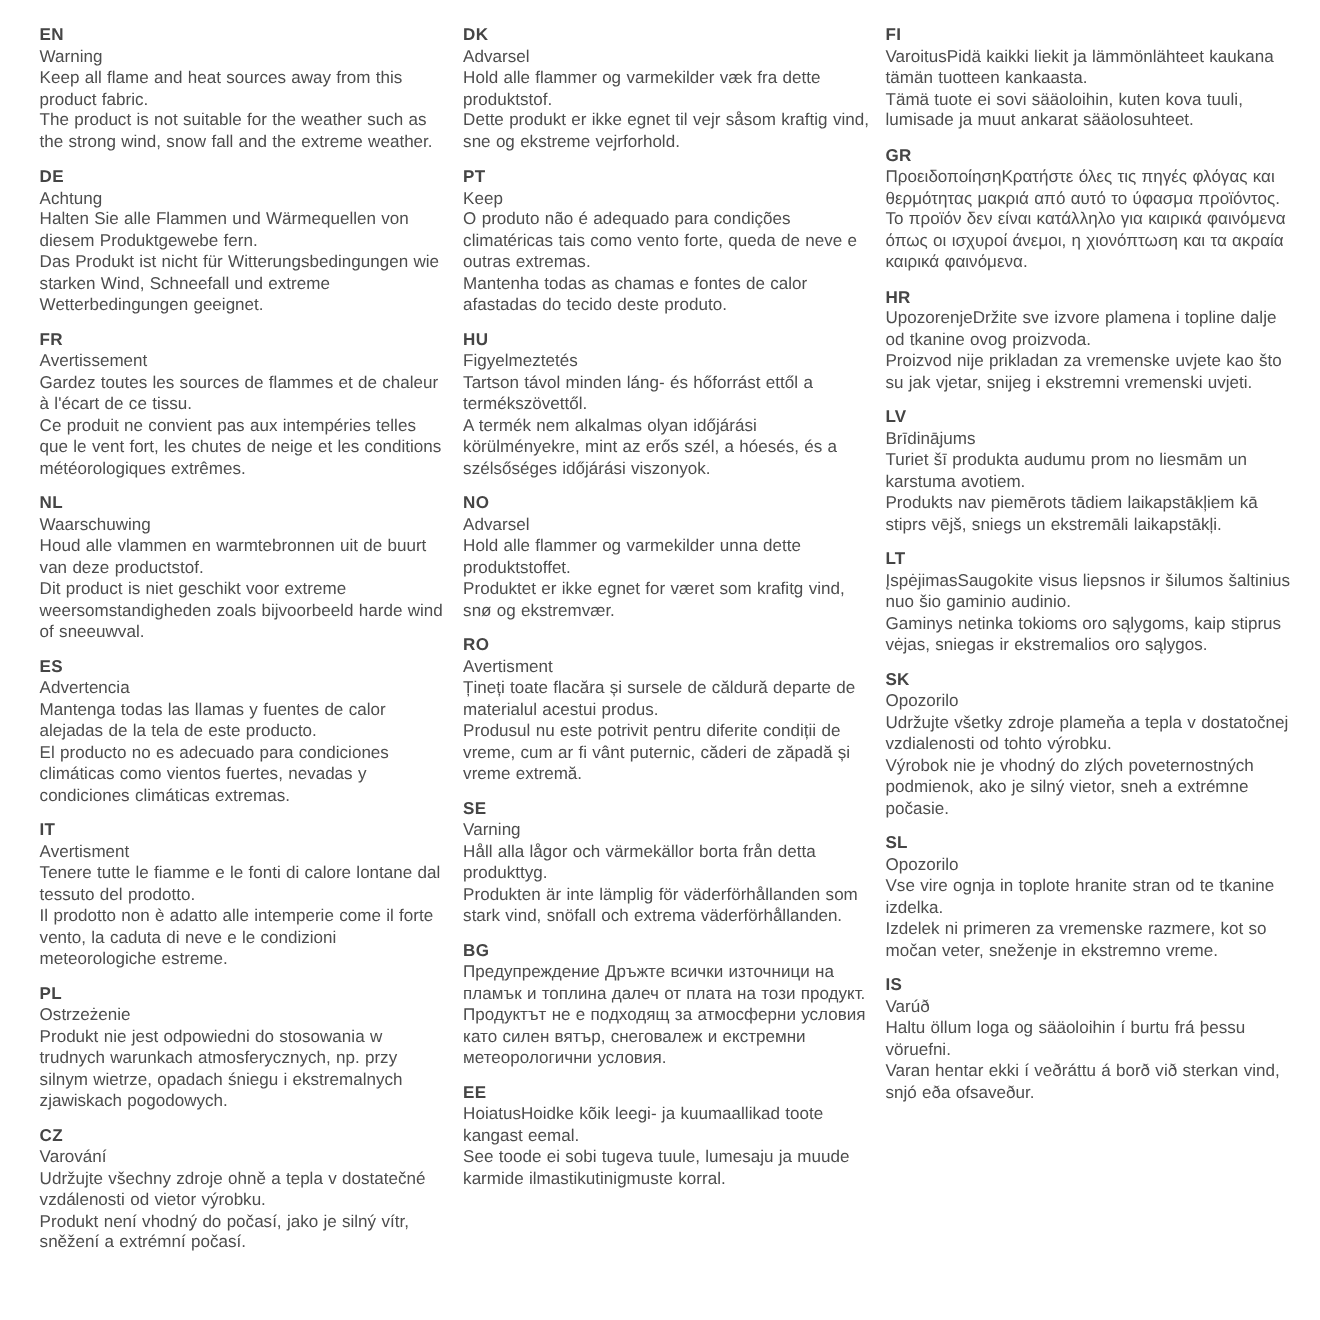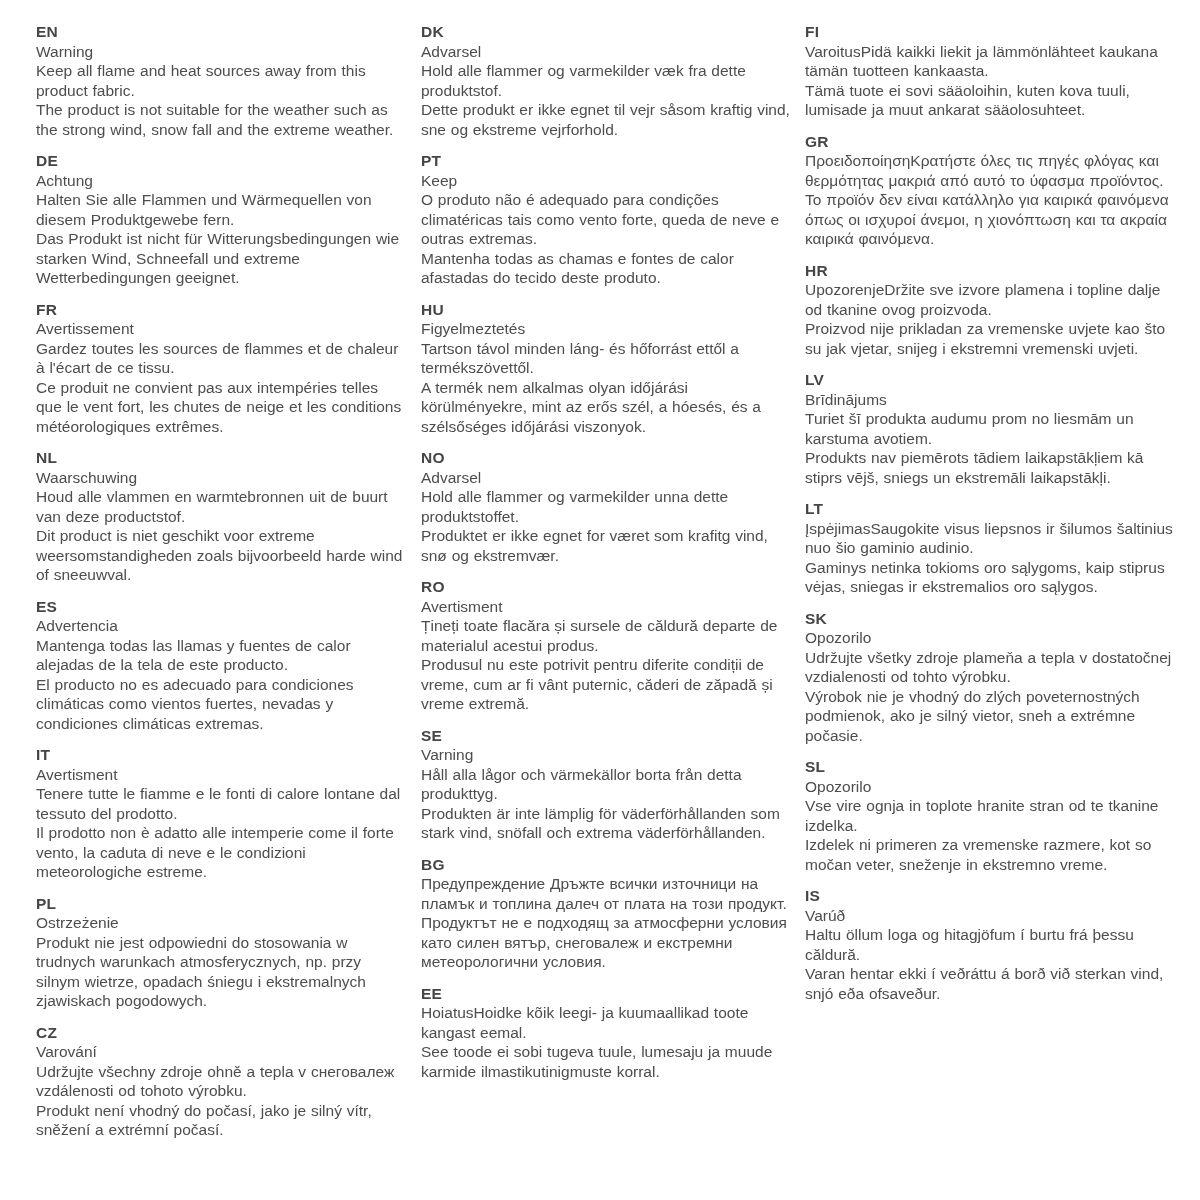--- a/index.html
+++ b/index.html
@@ -84,21 +84,21 @@
         <p>Il prodotto non è adatto alle intemperie come il forte vento, la caduta di neve e le condizioni meteorologiche estreme.</p>
       </section>
       <section class="lang-section">
         <div class="lang-code">PL</div>
         <p>Ostrzeżenie</p>
         <p>Produkt nie jest odpowiedni do stosowania w trudnych warunkach atmosferycznych, np. przy silnym wietrze, opadach śniegu i ekstremalnych zjawiskach pogodowych.</p>
       </section>
       <section class="lang-section">
         <div class="lang-code">CZ</div>
         <p>Varování</p>
-        <p>Udržujte všechny zdroje ohně a tepla v снеговалеж vzdálenosti od tohoto výrobku.</p>
+        <p>Udržujte všechny zdroje ohně a tepla v dostatečné vzdálenosti od vietor výrobku.</p>
         <p>Produkt není vhodný do počasí, jako je silný vítr, sněžení a extrémní počasí.</p>
       </section>
     </div>
   <div class="column">
       <section class="lang-section">
         <div class="lang-code">DK</div>
         <p>Advarsel</p>
         <p>Hold alle flammer og varmekilder væk fra dette produktstof.</p>
         <p>Dette produkt er ikke egnet til vejr såsom kraftig vind, sne og ekstreme vejrforhold.</p>
       </section>
@@ -178,17 +178,17 @@
       </section>
       <section class="lang-section">
         <div class="lang-code">SL</div>
         <p>Opozorilo</p>
         <p>Vse vire ognja in toplote hranite stran od te tkanine izdelka.</p>
         <p>Izdelek ni primeren za vremenske razmere, kot so močan veter, sneženje in ekstremno vreme.</p>
       </section>
       <section class="lang-section">
         <div class="lang-code">IS</div>
         <p>Varúð</p>
-        <p>Haltu öllum loga og hitagjöfum í burtu frá þessu căldură.</p>
+        <p>Haltu öllum loga og sääoloihin í burtu frá þessu vöruefni.</p>
         <p>Varan hentar ekki í veðráttu á borð við sterkan vind, snjó eða ofsaveður.</p>
       </section>
     </div>
 </main>
 
 </body></html>

